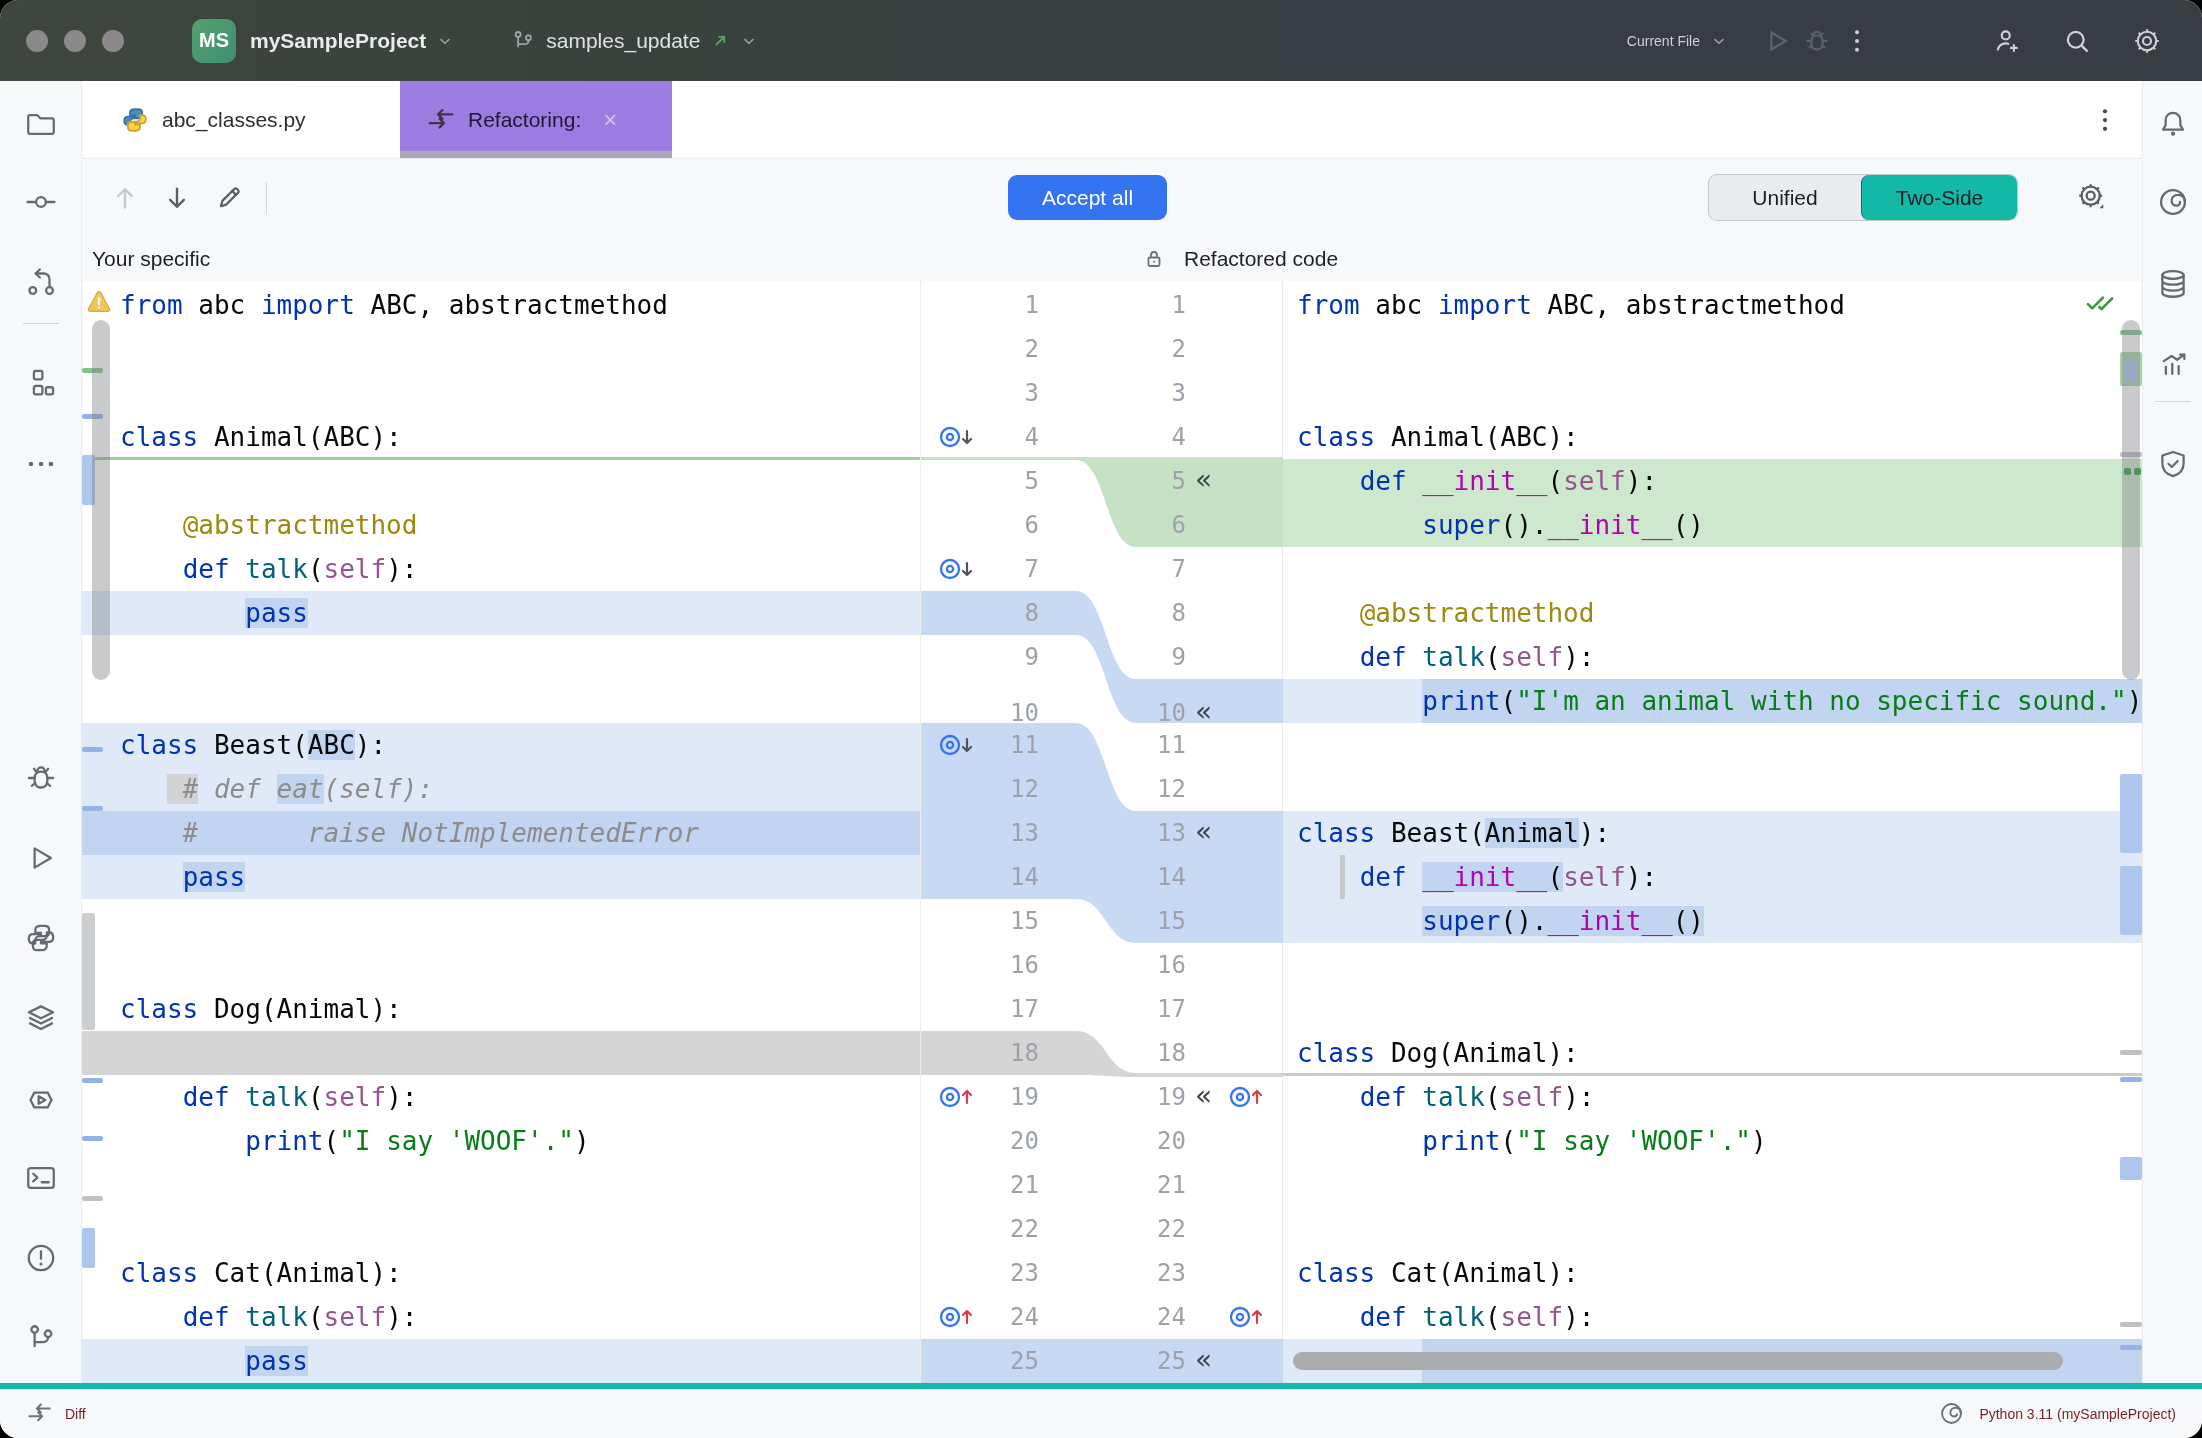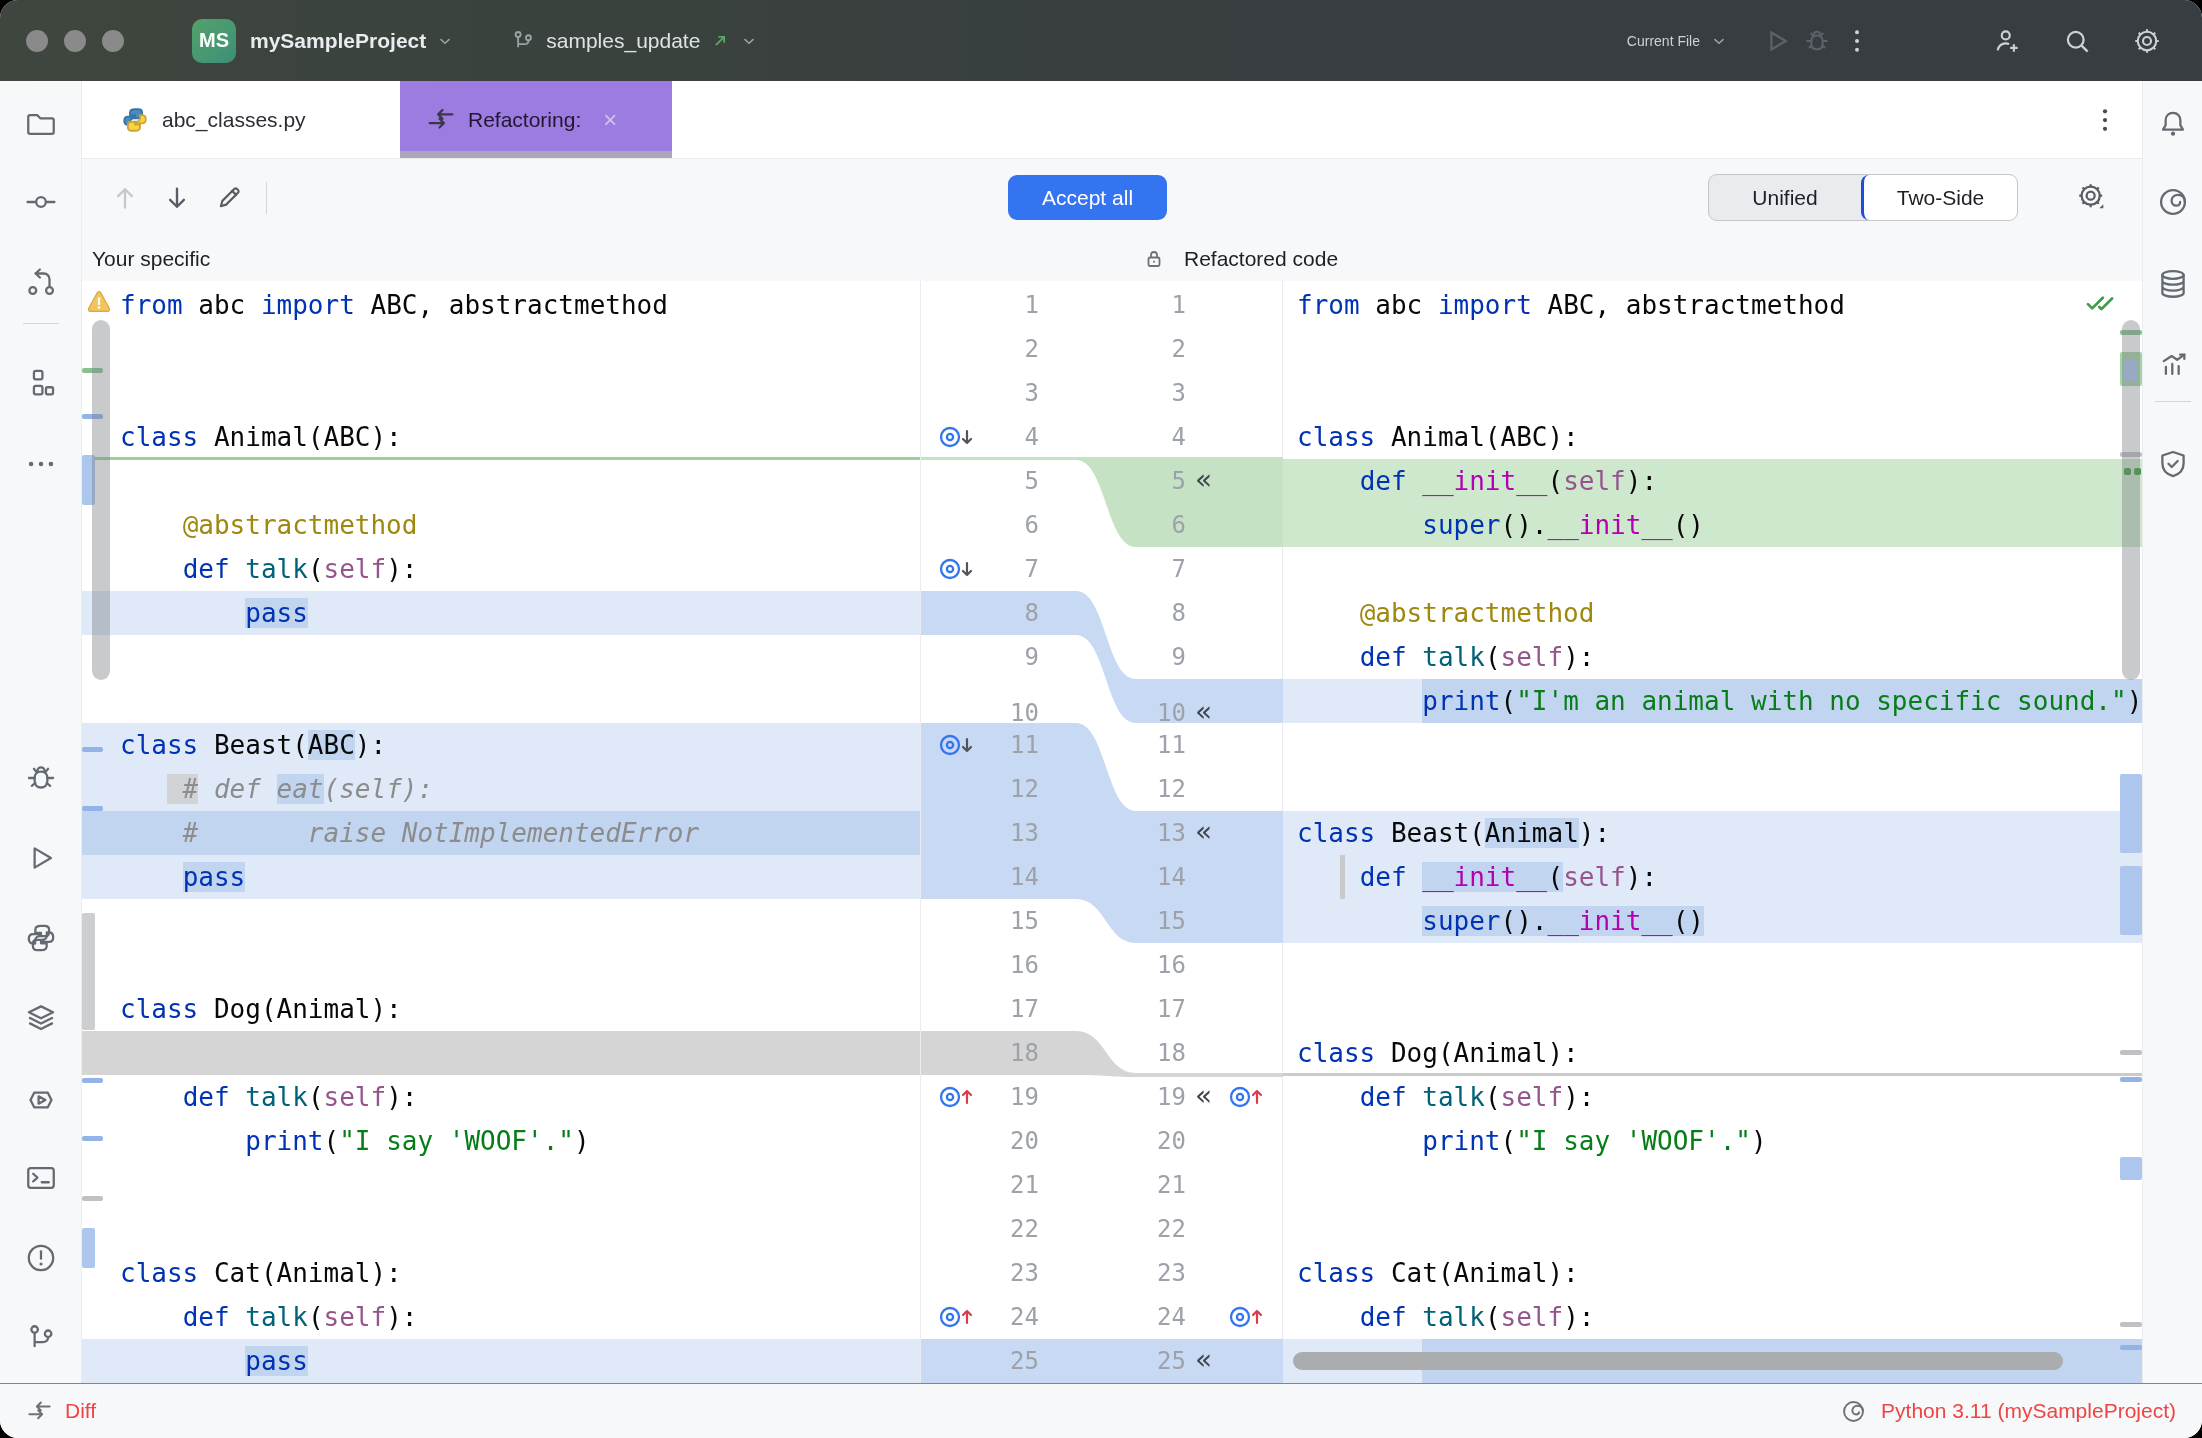--- a/index.html
+++ b/index.html
@@ -37,21 +37,21 @@
   
   .toolbar{height:77px;position:relative;background:#F7F8FA}
   .toolbar .nav{position:absolute;left:28px;top:0;height:77px;display:flex;align-items:center;gap:22px}
   .t-ic{width:30px;height:30px;color:#585C63}
   .t-ic.dis{color:#C6C8CD}
   .tooldiv{width:1px;height:32px;background:#D3D5DB}
   .accept{position:absolute;left:926px;top:16px;height:45px;padding:0 34px;border:none;border-radius:9px;
     background:#3574F0;color:#fff;font-size:21px;font-family:"Liberation Sans",sans-serif;cursor:pointer}
   .seg{position:absolute;left:1626px;top:15px;height:47px;display:flex;border:1px solid #C4C6CC;border-radius:9px;background:#E9EBEE;overflow:hidden}
   .seg .s1{width:152px;display:flex;align-items:center;justify-content:center;font-size:21px;color:#1D1F24;cursor:pointer}
-  .seg .s2{width:156px;display:flex;align-items:center;justify-content:center;font-size:21px;color:#1D1F24;background:#ffffff;border-left:3px solid #1d4ed8;border-radius:8px;cursor:pointer}
+  .seg .s2{width:156px;display:flex;align-items:center;justify-content:center;font-size:21px;color:#1D1F24;background:#14b8a6;border-left:1px solid #1d4ed8;border-radius:8px;cursor:pointer}
   .toolgear{position:absolute;left:1994px;top:22px;width:32px;height:32px;color:#585C63;cursor:pointer}
 
   
   .heads{height:45px;position:relative;background:#F7F8FA;font-size:21px;color:#1D1F24}
   .heads .hl1{position:absolute;left:10px;top:0;line-height:45px}
   .heads .hr1{position:absolute;left:1060px;top:0;line-height:45px;display:flex;align-items:center;gap:18px;height:45px}
   .lockic{width:24px;height:24px;color:#6E7175}
 
   
   .diff{height:1102px;display:flex;background:#fff}
@@ -84,21 +84,21 @@
   
   .vthumb{position:absolute;width:18px;top:39px;height:360px;border-radius:9px;background:rgba(125,128,133,.42);z-index:5}
   .hthumb{position:absolute;left:10px;top:1071px;width:770px;height:18px;border-radius:9px;background:#ABACAE;z-index:6}
   .mk{position:absolute;border-radius:2px;z-index:4}
   .mg{background:#85C28F}.mb{background:#92B2E8}.mgr{background:#BFC1C4}
   .mB{background:#ACC6EE}.mG{background:#CDCED0}.mgB{background:#A6D4A6}.mdot{background:#3F9C46}
   .warnic{position:absolute;left:2px;top:6px;width:30px;height:30px;z-index:5}
   .okic{position:absolute;left:800px;top:4px;width:34px;height:34px;color:#3F9C46;z-index:5}
 
   
-  .statusbar{height:55px;background:#F7F8FA;border-top:1px solid #14b8a6;display:flex;align-items:center;padding:0 26px;font-size:21px;color:#ef4444}
+  .statusbar{height:55px;background:#F7F8FA;border-top:6px solid #14b8a6;display:flex;align-items:center;padding:0 26px;font-size:14px;color:#7f1d1d}
   .statusbar .rgt{margin-left:auto;display:flex;align-items:center;gap:14px}
   .st-ic{width:27px;height:27px;color:#6E7175}
 </style>
 </head>
 <body>
 
 <div class="window">
 
   <div class="titlebar">
     <span class="tl"></span>

